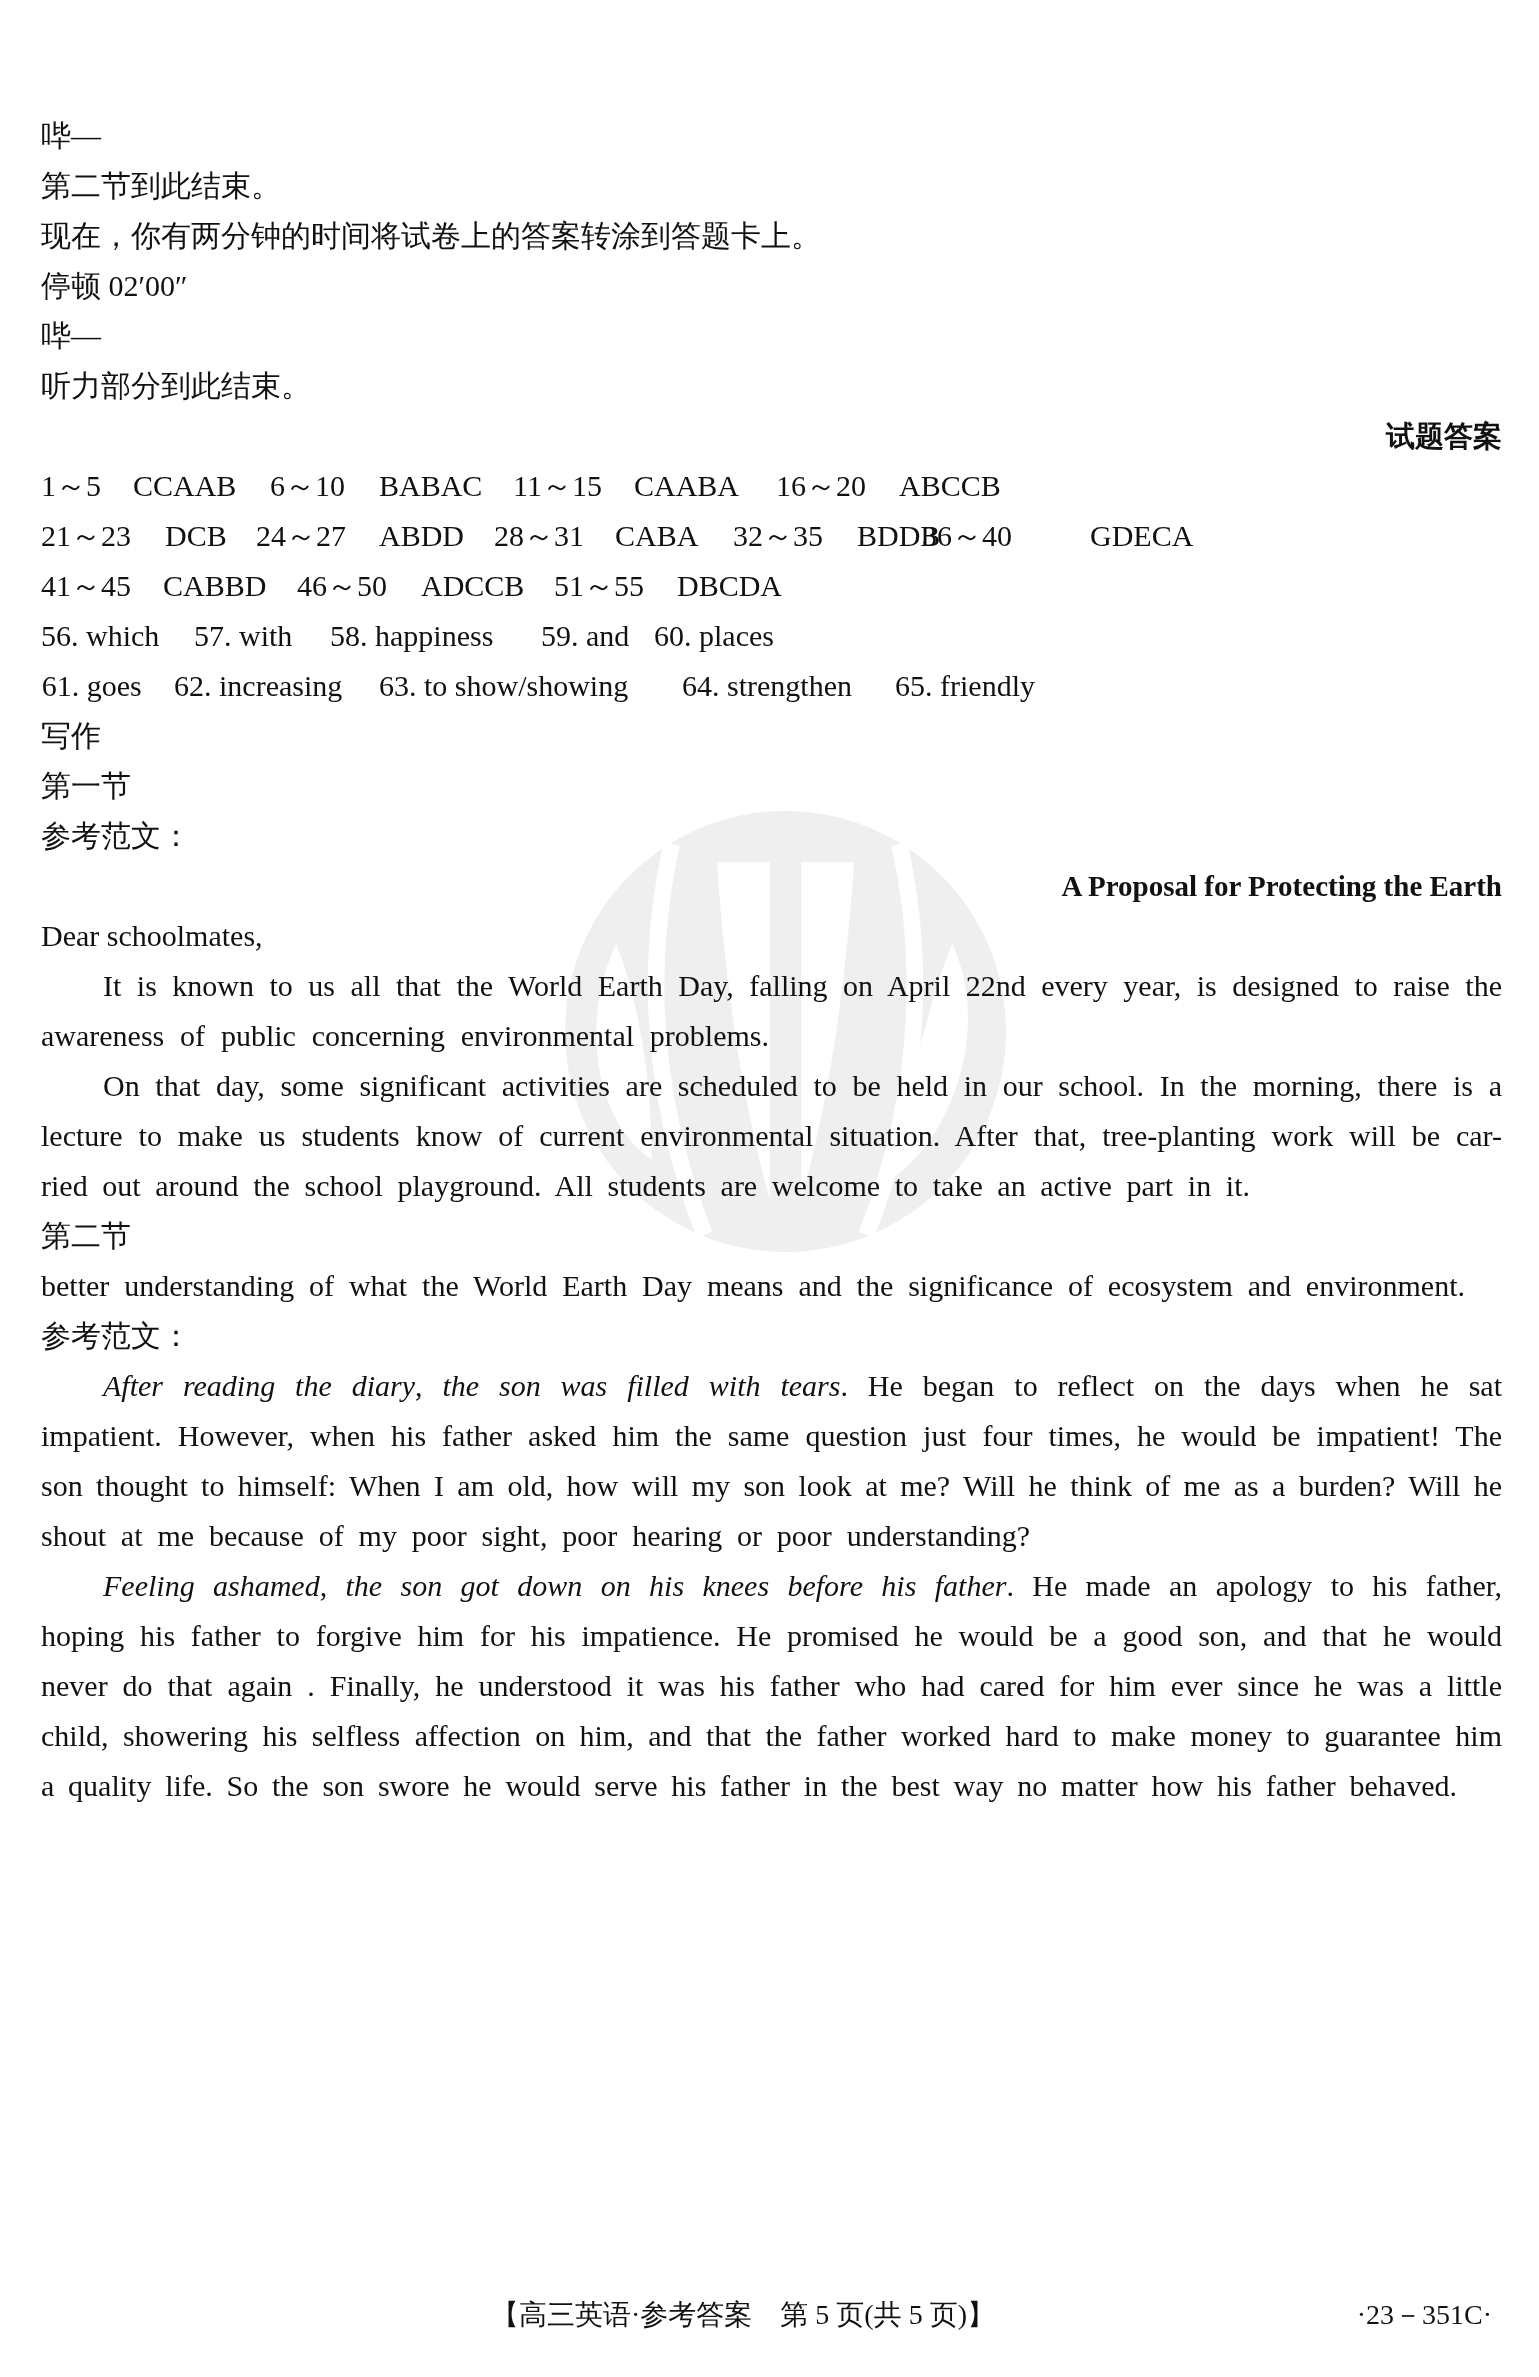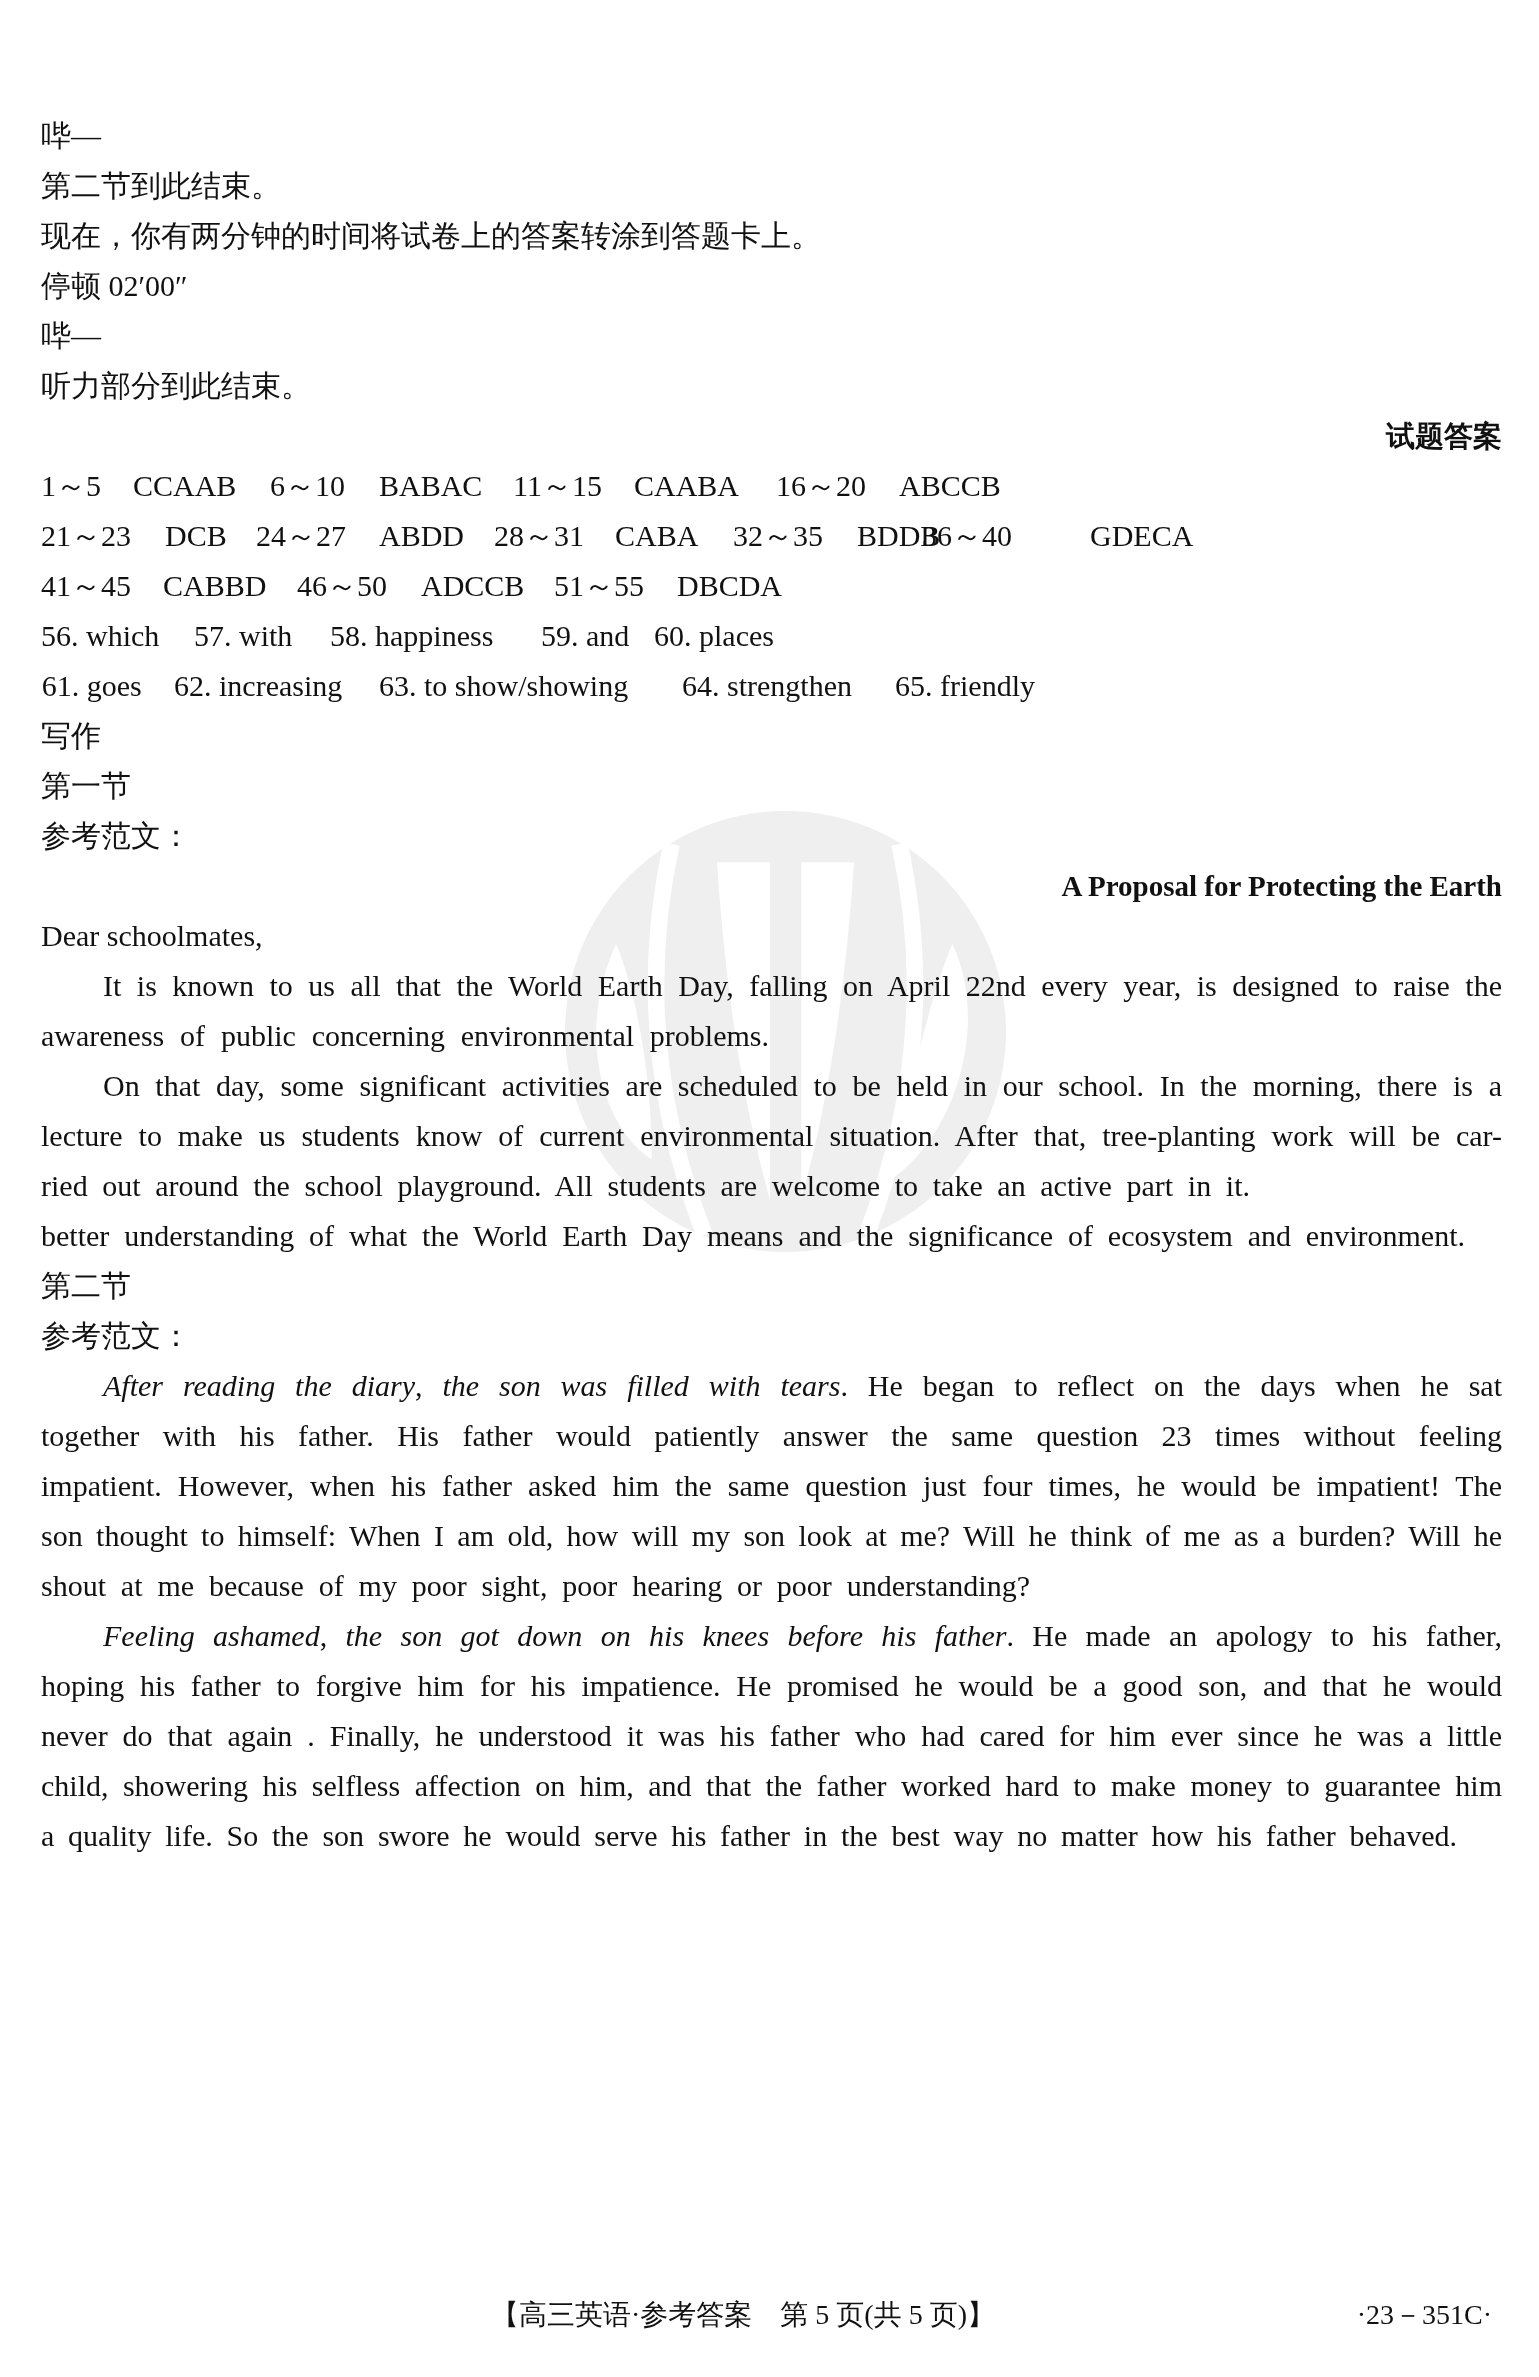--- a/index.html
+++ b/index.html
@@ -134,29 +134,28 @@
     <div class="ln c title-en">A Proposal for Protecting the Earth</div>
     <div class="ln">Dear schoolmates,</div>
 
     <div class="ln ind j">It is known to us all that the World Earth Day, falling on April 22nd every year, is designed to raise the</div>
     <div class="ln j" style="width:728px">awareness of public concerning environmental problems.</div>
 
     <div class="ln ind j">On that day, some significant activities are scheduled to be held in our school. In the morning, there is a</div>
     <div class="ln j">lecture to make us students know of current environmental situation. After that, tree-planting work will be car-</div>
     <div class="ln j" style="width:1209px">ried out around the school playground. All students are welcome to take an active part in it.</div>
 
+    <div class="ln">第二节</div>
+
     <div class="ln j" style="width:1424px">better understanding of what the World Earth Day means and the significance of ecosystem and environment.</div>
-
-    <div class="ln">第二节</div>
     <div class="ln">参考范文：</div>
 
     <div class="ln ind j">
       <i>After reading the diary</i><span>, </span><i>the son was filled with tears</i><span>. He began to reflect on the days when he sat</span>
     </div>
-    <div class="ln j">together with his father. His father would patiently answer the same question 23 times without feeling</div>
     <div class="ln j">impatient. However, when his father asked him the same question just four times, he would be impatient! The</div>
     <div class="ln j">son thought to himself: When I am old, how will my son look at me? Will he think of me as a burden? Will he</div>
     <div class="ln j" style="width:989px">shout at me because of my poor sight, poor hearing or poor understanding?</div>
 
     <div class="ln ind j">
       <i>Feeling ashamed</i><span>, </span><i>the son got down on his knees before his father</i><span>. He made an apology to his father,</span>
     </div>
     <div class="ln j">hoping his father to forgive him for his impatience. He promised he would be a good son, and that he would</div>
     <div class="ln j">never do that again . Finally, he understood it was his father who had cared for him ever since he was a little</div>
     <div class="ln j">child, showering his selfless affection on him, and that the father worked hard to make money to guarantee him</div>

